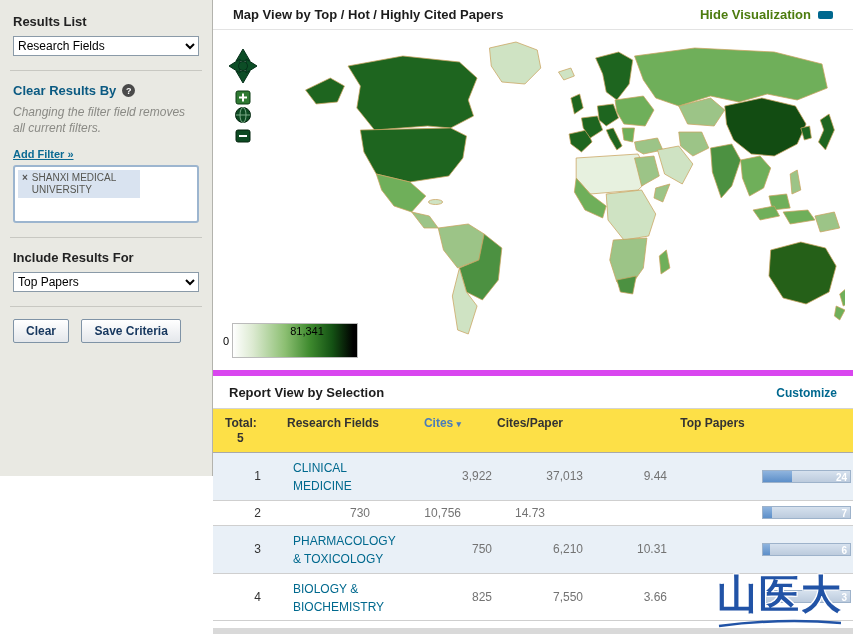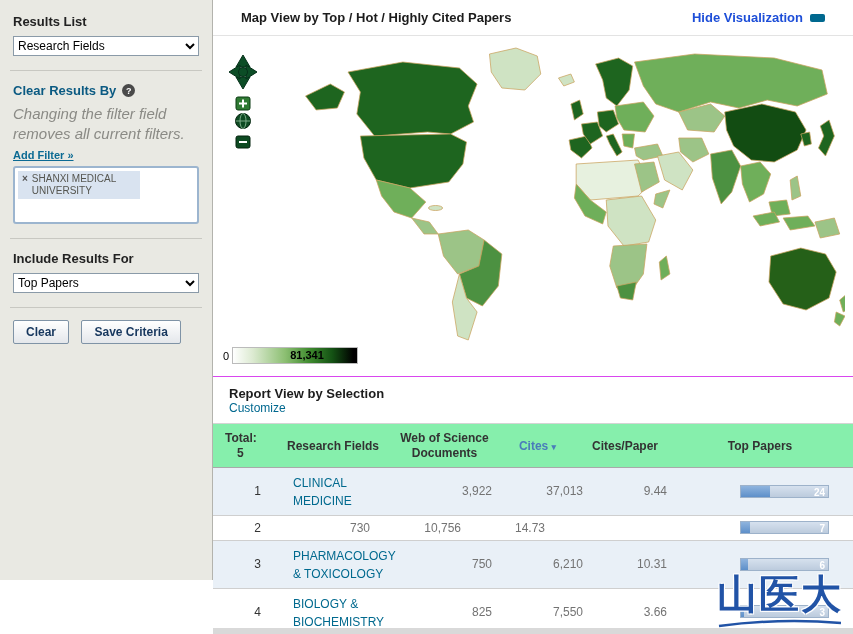--- a/index.html
+++ b/index.html
@@ -1,64 +1,64 @@
 <!DOCTYPE html>
 <html><head>
 <meta charset="utf-8">
 <style>
   * { box-sizing: border-box; margin: 0; padding: 0; }
   html,body { width:853px; height:634px; overflow:hidden; }
   body { font-family:"Liberation Sans", sans-serif; background:#fff; position:relative; }
   .container { display:flex; width:853px; height:634px; }
 
   
-  .sidebar { width:213px; height:580px; background:#e9e9e3; border-right:1px solid #b3b3ad; padding:10px 13px; flex-shrink:0; }
+  .sidebar { width:213px; height:476px; background:#e9e9e3; border-right:1px solid #b3b3ad; padding:10px 13px; flex-shrink:0; }
   .sb-title { font-size:13px; font-weight:bold; color:#222; margin:4px 0 7px; }
   .sb-select { width:100%; height:20px; font-size:12px; font-family:"Liberation Sans",sans-serif; background:#fff; border:1px solid #8a9aa8; }
   .sb-divider { border-top:1px solid #c8c8c2; margin:14px -3px 12px; }
   .sb-filter-title { font-size:13px; font-weight:bold; color:#0b5a82; display:flex; align-items:center; gap:6px; margin-bottom:6px; }
   .help-icon { width:13px; height:13px; border-radius:50%; background:#4a4a4a; color:#fff; font-size:9px; font-weight:bold; display:inline-flex; align-items:center; justify-content:center; cursor:pointer; }
-  .sb-note { font-size:15px; font-style:italic; color:#8a8a85; line-height:1.35; margin-bottom:0; }
+  .sb-note { font-size:12px; font-style:italic; color:#8a8a85; line-height:1.35; margin-bottom:8px; }
   .sb-addfilter { font-size:11px; font-weight:bold; color:#0b6a93; text-decoration:underline; cursor:pointer; display:inline-block; margin-bottom:5px; }
   .filter-box { background:#fff; border:2px solid #9cb5cf; border-radius:3px; height:58px; padding:3px; overflow:hidden; }
   .filter-item { background:#d9e3f0; display:flex; gap:4px; padding:2px 4px; width:122px; cursor:pointer; }
   .filter-x { font-size:10px; font-weight:bold; color:#555; line-height:1.2; }
   .filter-text { font-size:10px; color:#55554f; line-height:1.2; }
   .sb-btn { font-family:"Liberation Sans",sans-serif; font-size:12px; font-weight:bold; color:#17375e; background:linear-gradient(#ffffff,#e4e7eb); border:1px solid #7f93a6; border-radius:2px; padding:4px 12px; margin-right:8px; cursor:pointer; }
 
   
   .main { flex:1; position:relative; background:#fff; overflow:hidden; }
-  .map-header { height:36px; display:flex; align-items:center; justify-content:space-between; padding:0 28px; border-bottom:1px solid #e3e3e3; }
+  .map-header { height:30px; display:flex; align-items:center; justify-content:space-between; padding:0 20px; border-bottom:1px solid #e3e3e3; }
   .map-title { font-size:13px; font-weight:bold; color:#1c1c1c; }
   .hide-link-wrap { display:flex; align-items:center; gap:7px; cursor:pointer; }
-  .hide-link-wrap span.lbl { font-size:13px; font-weight:bold; color:#1d4ed8; }
+  .hide-link-wrap span.lbl { font-size:13px; font-weight:bold; color:#4d7c0f; }
   .minus-box { width:15px; height:8px; background:#00688f; border-radius:2px; display:inline-block; }
 
   .map-area { position:relative; height:340px; background:#fff; }
   .map-svg { position:absolute; left:66px; top:8px; }
   .map-controls { position:absolute; left:14px; top:18px; cursor:pointer; }
 
   .legend { position:absolute; left:10px; bottom:12px; display:flex; align-items:center; }
   .legend-zero { font-size:11px; color:#000; margin-right:3px; }
-  .legend-bar { position:relative; width:126px; height:17px; background:linear-gradient(90deg,#ffffff 0%,#dcead1 16%,#8cbf72 42%,#3e8a2e 62%,#145214 80%,#000000 97%); border:1px solid #bbb;font-weight:bold; }
+  .legend-bar { position:relative; width:126px; height:35px; background:linear-gradient(90deg,#ffffff 0%,#dcead1 16%,#8cbf72 42%,#3e8a2e 62%,#145214 80%,#000000 97%); border:1px solid #bbb; }
   .legend-max { position:absolute; left:46%; top:1px; font-size:11px; color:#000; }
 
-  .report-header { border-top:1px solid #d946ef; padding:9px 16px 8px; display:flex; align-items:flex-start; justify-content:space-between;flex-direction:column; }
+  .report-header { border-top:6px solid #d946ef; padding:9px 16px 8px; display:flex; align-items:flex-end; justify-content:space-between; }
   .report-title { font-size:13px; font-weight:bold; color:#1c1c1c; }
-  .customize-link { font-size:12px; font-weight:normal; color:#00688f; cursor:pointer; }
+  .customize-link { font-size:12px; font-weight:bold; color:#00688f; cursor:pointer; }
 
   
-  .thead { display:flex; align-items:center; padding:7px 0 6px; border-top:1px solid #d4d4d4; border-bottom:1px solid #a9a9a9; background:#86efac; }
+  .thead { display:flex; align-items:flex-start; padding:7px 0 6px; border-top:1px solid #d4d4d4; border-bottom:1px solid #a9a9a9; background:#fde047; }
   .th { font-size:12px; font-weight:bold; color:#333; line-height:1.25; }
   .c-rank { width:56px; padding-left:12px; flex-shrink:0; }
   .c-field { width:128px; padding-left:18px; flex-shrink:0; }
   .c-docs  { width:95px;  flex-shrink:0; }
   .c-cites { width:91px;  flex-shrink:0; }
   .c-cpp   { width:84px;  flex-shrink:0; }
-  .c-top   { flex:1; display:flex; justify-content:flex-end; padding-right:24px; }
+  .c-top   { flex:1; display:flex; justify-content:flex-end; padding-right:2px; }
   .thead .c-docs, .thead .c-cpp { text-align:center; }
   .thead .c-cites { text-align:center; }
   .thead .c-top { justify-content:center; padding-right:0; }
   .total-num { padding-left:12px; }
   .cites-link { color:#4a7cba; cursor:pointer; text-decoration:none; }
   .sort-arrow { font-size:9px; color:#4a7cba; }
 
   .trow { display:flex; align-items:center; padding:5px 0; border-bottom:1px solid #cfcfcf; background:#fff; }
   .trow.alt { background:#e9f0f7; }
   .trow .c-rank { font-size:12px; color:#333; text-align:right; padding-right:14px; padding-left:0; width:62px; }
@@ -222,21 +222,20 @@
       <div class="report-title">Report View by Selection</div>
       <a class="customize-link">Customize</a>
     </div>
 
     <div class="thead">
       <div class="c-rank th">
         <div>Total:</div>
         <div class="total-num">5</div>
       </div>
       <div class="c-field th">Research Fields</div>
-      <div class="c-docs th">Web of Science Documents</div>
       <div class="c-cites th">
         <a class="cites-link"><span>Cites</span> <span class="sort-arrow">▾</span></a>
       </div>
       <div class="c-cpp th">Cites/Paper</div>
       <div class="c-top th">Top Papers</div>
     </div>
 
     <div id="report-rows">
         <div class="trow alt">
           <div class="c-rank">1</div>

